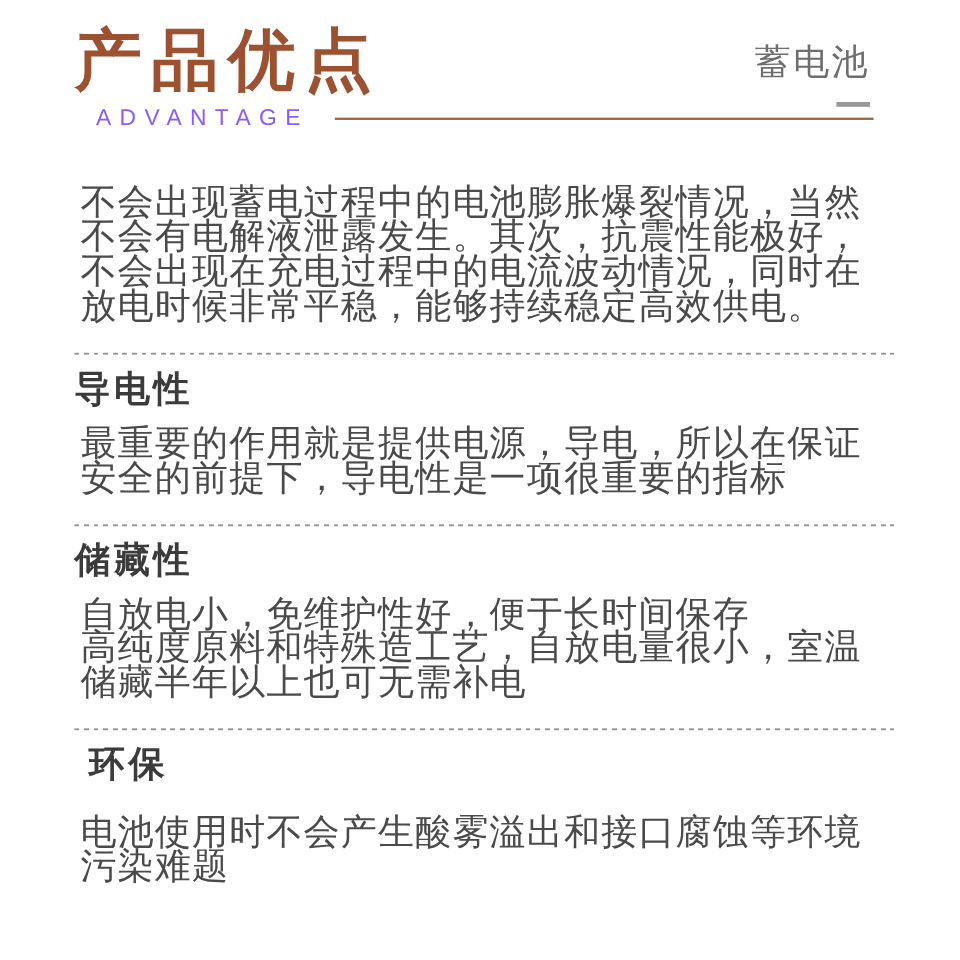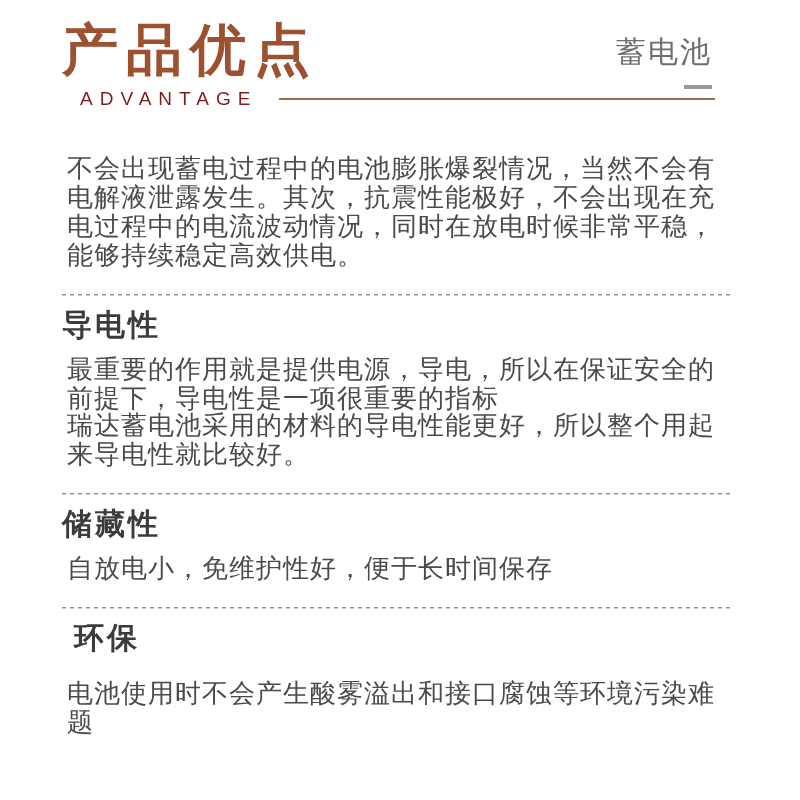--- a/index.html
+++ b/index.html
@@ -12,21 +12,21 @@
     height: 800px;
     overflow: hidden;
     font-family: "Liberation Sans", "DejaVu Sans", sans-serif;
     color: #4a4a4a;
   }
   .page {
     position: relative;
     box-sizing: border-box;
     width: 800px;
     height: 800px;
-    padding: 18px 65px 0 62px;
+    padding: 18px 52px 0 62px;
     background: #ffffff;
   }
   
   header { position: relative; }
   .title {
     margin: 0;
     font-size: 56px;
     line-height: 1.14;
     font-weight: bold;
     color: #9c5130;
@@ -34,21 +34,21 @@
   }
   .sub-row {
     display: flex;
     align-items: center;
     margin-top: 6px;
     padding-left: 18px;
     height: 22px;
   }
   .subtitle {
     font-size: 19px;
-    color: #7f1d1d;
+    color: #8b5cf6;
     letter-spacing: 7px;
     white-space: nowrap;
   }
   .accent-line {
     flex: 1;
     height: 2px;
     background: #9d6c50;
     margin-left: 22px;
     margin-right: 20px;
   }
@@ -77,21 +77,21 @@
     margin: 0;
     font-size: 30px;
     line-height: 34px;
     font-weight: bold;
     color: #3b3b3b;
     letter-spacing: 3px;
   }
   section p {
     margin: 13px 0 0;
     padding-left: 5px;
-    font-size: 26px;
+    font-size: 30px;
     line-height: 29px;
     letter-spacing: 1px;
     color: #4a4a4a;
   }
   section p + p { margin-top: -2px; }
   .divider {
     height: 2px;
     margin: 24px 0 12px;
     background-image: repeating-linear-gradient(to right, #909090 0 4px, transparent 4px 8px);
     background-size: 100% 1.5px;
@@ -122,28 +122,28 @@
 
     <section class="s1">
       <p>不会出现蓄电过程中的电池膨胀爆裂情况，当然不会有电解液泄露发生。其次，抗震性能极好，不会出现在充电过程中的电流波动情况，同时在放电时候非常平稳，能够持续稳定高效供电。</p>
     </section>
 
     <div class="divider"></div>
 
     <section class="s2">
       <h2>导电性</h2>
       <p>最重要的作用就是提供电源，导电，所以在保证安全的前提下，导电性是一项很重要的指标</p>
-      <p>瑞达蓄电池采用的材料的导电性能更好，所以整个用起来导电性就比较好。</p>
     </section>
 
     <div class="divider"></div>
 
     <section class="s3">
       <h2>储藏性</h2>
       <p>自放电小，免维护性好，便于长时间保存</p>
+      <p>高纯度原料和特殊造工艺，自放电量很小，室温储藏半年以上也可无需补电</p>
     </section>
 
     <div class="divider"></div>
 
     <section class="s4">
       <h2>环保</h2>
       <p>电池使用时不会产生酸雾溢出和接口腐蚀等环境污染难题</p>
     </section>
 
   </main>

